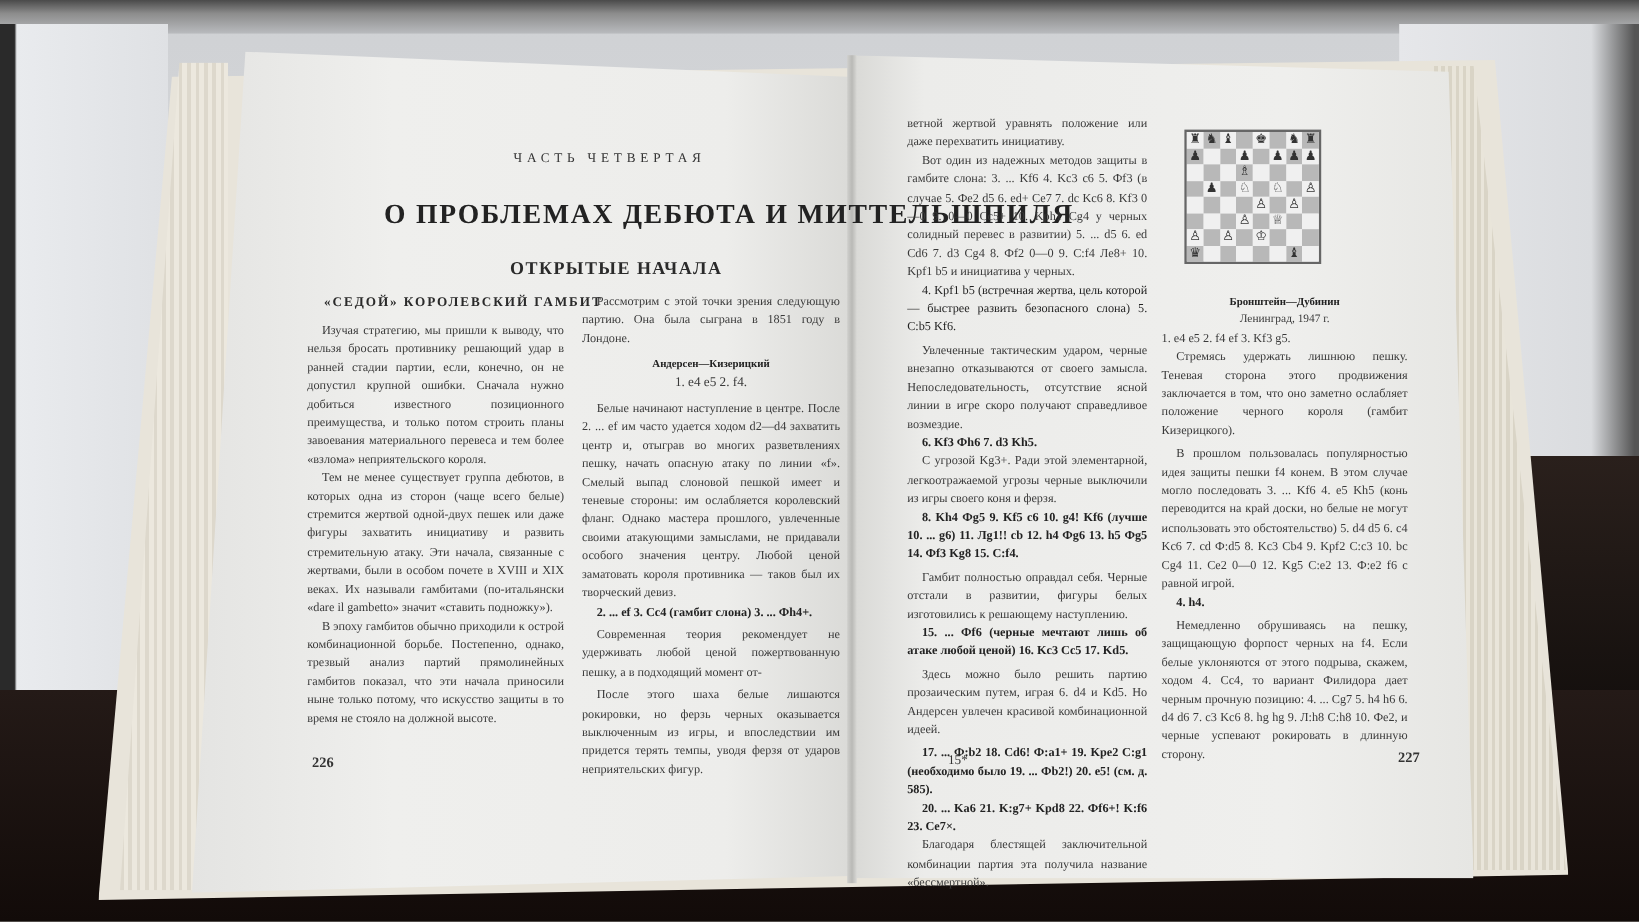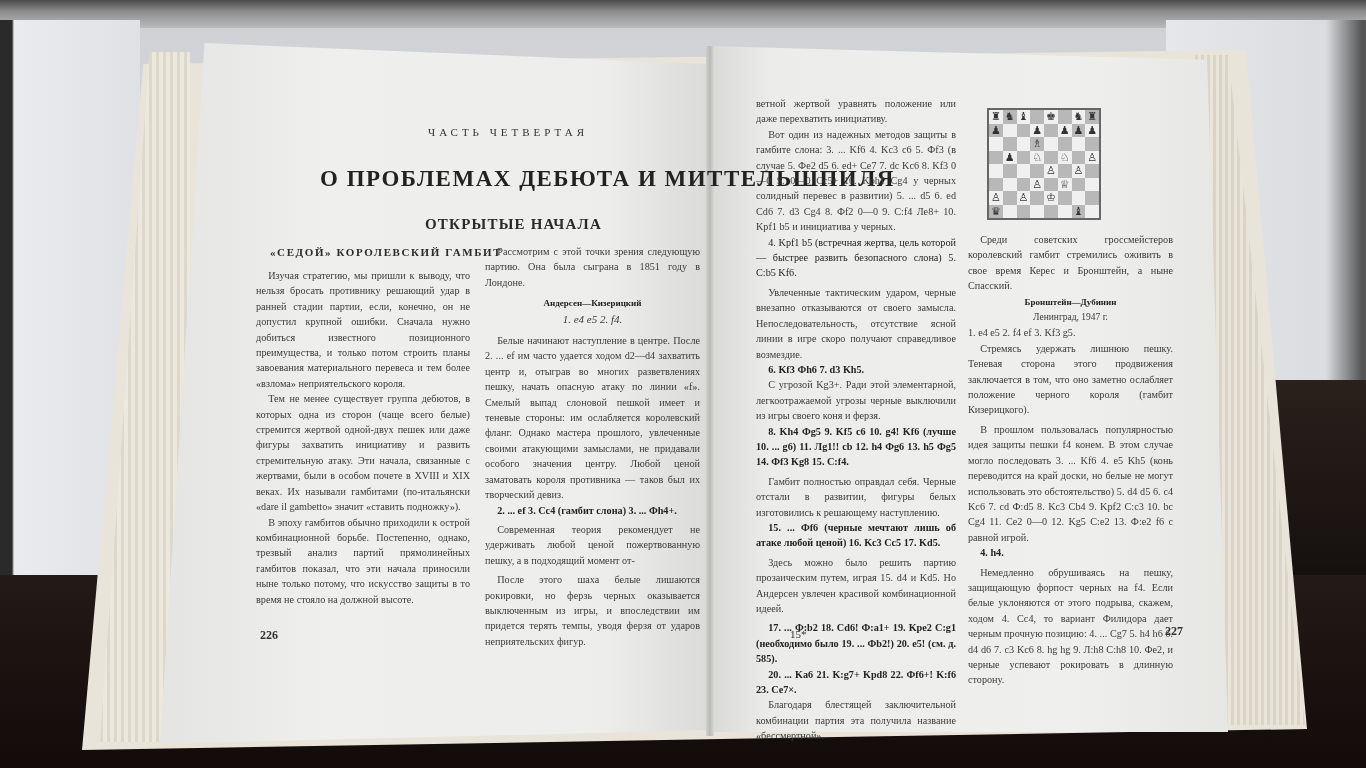--- a/index.html
+++ b/index.html
@@ -71,40 +71,40 @@
 
 <div class="txt" style="left:256px;top:268px;width:214px;">
   <p>Изучая стратегию, мы пришли к выводу, что нельзя бросать противнику решающий удар в ранней стадии партии, если, конечно, он не допустил крупной ошибки. Сначала нужно добиться известного позиционного преимущества, и только потом строить планы завоевания материального перевеса и тем более «взлома» неприятельского короля.</p>
   <p>Тем не менее существует группа дебютов, в которых одна из сторон (чаще всего белые) стремится жертвой одной-двух пешек или даже фигуры захватить инициативу и развить стремительную атаку. Эти начала, связанные с жертвами, были в особом почете в XVIII и XIX веках. Их называли гамбитами (по-итальянски «dare il gambetto» значит «ставить подножку»).</p>
   <p>В эпоху гамбитов обычно приходили к острой комбинационной борьбе. Постепенно, однако, трезвый анализ партий прямолинейных гамбитов показал, что эти начала приносили ныне только потому, что искусство защиты в то время не стояло на должной высоте.</p>
 </div>
 
 <div class="txt" style="left:485px;top:244px;width:215px;">
   <p>Рассмотрим с этой точки зрения следующую партию. Она была сыграна в 1851 году в Лондоне.</p>
   <p class="center bold" style="font-size:9px;margin-top:6px;">Андерсен—Кизерицкий</p>
-  <p class="center" style="font-size:11px;font-style:italic;">1. e4 e5 2. f4.</p>
+  <p class="center" style="font-size:11px;">1. e4 e5 2. f4.</p>
   <p style="margin-top:6px;">Белые начинают наступление в центре. После 2. ... ef им часто удается ходом d2—d4 захватить центр и, отыграв во многих разветвлениях пешку, начать опасную атаку по линии «f». Смелый выпад слоновой пешкой имеет и теневые стороны: им ослабляется королевский фланг. Однако мастера прошлого, увлеченные своими атакующими замыслами, не придавали особого значения центру. Любой ценой заматовать короля противника — таков был их творческий девиз.</p>
   <p class="bold">2. ... ef 3. Cc4 (гамбит слона) 3. ... Фh4+.</p>
   <p style="margin-top:4px;">Современная теория рекомендует не удерживать любой ценой пожертвованную пешку, а в подходящий момент от-</p>
   <p style="margin-top:4px;">После этого шаха белые лишаются рокировки, но ферзь черных оказывается выключенным из игры, и впоследствии им придется терять темпы, уводя ферзя от ударов неприятельских фигур.</p>
 </div>
 
 <div class="pagenum" style="left:260px;top:628px;text-align:center;">226</div>
 
 <div class="txt" style="left:756px;top:96px;width:200px;">
   <p style="text-indent:0">ветной жертвой уравнять положение или даже перехватить инициативу.</p>
   <p>Вот один из надежных методов защиты в гамбите слона: 3. ... Kf6 4. Kc3 c6 5. Фf3 (в случае 5. Фe2 d5 6. ed+ Ce7 7. dc Kc6 8. Kf3 0—0 9. 0—0 Cc5+ 10. Kph1 Cg4 у черных солидный перевес в развитии) 5. ... d5 6. ed Cd6 7. d3 Cg4 8. Фf2 0—0 9. C:f4 Лe8+ 10. Kpf1 b5 и инициатива у черных.</p>
   <p class="bold" style="font-weight:normal">4. Kpf1 b5 (встречная жертва, цель которой — быстрее развить безопасного слона) 5. C:b5 Kf6.</p>
   <p style="margin-top:4px;">Увлеченные тактическим ударом, черные внезапно отказываются от своего замысла. Непоследовательность, отсутствие ясной линии в игре скоро получают справедливое возмездие.</p>
   <p class="bold">6. Kf3 Фh6 7. d3 Kh5.</p>
   <p>С угрозой Kg3+. Ради этой элементарной, легкоотражаемой угрозы черные выключили из игры своего коня и ферзя.</p>
   <p class="bold">8. Kh4 Фg5 9. Kf5 c6 10. g4! Kf6 (лучше 10. ... g6) 11. Лg1!! cb 12. h4 Фg6 13. h5 Фg5 14. Фf3 Kg8 15. C:f4.</p>
   <p style="margin-top:4px;">Гамбит полностью оправдал себя. Черные отстали в развитии, фигуры белых изготовились к решающему наступлению.</p>
   <p class="bold">15. ... Фf6 (черные мечтают лишь об атаке любой ценой) 16. Kc3 Cc5 17. Kd5.</p>
-  <p style="margin-top:4px;">Здесь можно было решить партию прозаическим путем, играя 15. d4 и Kd5. Но Андерсен увлечен красивой комбинационной идеей.</p>
+  <p style="margin-top:4px;">Здесь можно было решить партию прозаическим путем, играя 6. d4 и Kd5. Но Андерсен увлечен красивой комбинационной идеей.</p>
   <p class="bold" style="margin-top:4px;">17. ... Ф:b2 18. Cd6! Ф:a1+ 19. Kpe2 C:g1 (необходимо было 19. ... Фb2!) 20. e5! (см. д. 585).</p>
   <p class="bold">20. ... Ka6 21. K:g7+ Kpd8 22. Фf6+! K:f6 23. Ce7×.</p>
   <p>Благодаря блестящей заключительной комбинации партия эта получила название «бессмертной».</p>
 </div>
 
 <div class="pagenum" style="left:790px;top:628px;font-weight:normal;font-size:11px;">15*</div>
 
 <div class="diag-num">585</div>
 <div class="board" id="board">
     <div class="sq l">♜</div>
@@ -167,22 +167,21 @@
     <div class="sq l"></div>
     <div class="sq d"></div>
     <div class="sq l"></div>
     <div class="sq d"></div>
     <div class="sq l"></div>
     <div class="sq d">♝</div>
     <div class="sq l"></div>
   </div>
 
 <div class="txt" style="left:968px;top:232px;width:205px;">
-  <p>Среди советских гроссмейстеров королевский гамбит стремились оживить в свое время Керес и Бронштейн, а ныне Спасский.</p>
-  <p class="center bold" style="font-size:9px;margin-top:1px;">Бронштейн—Дубинин</p>
+  <p class="center bold" style="font-size:9px;margin-top:12px;">Бронштейн—Дубинин</p>
   <p class="center" style="font-size:9.5px;">Ленинград, 1947 г.</p>
   <p style="text-indent:0">1. e4 e5 2. f4 ef 3. Kf3 g5.</p>
   <p>Стремясь удержать лишнюю пешку. Теневая сторона этого продвижения заключается в том, что оно заметно ослабляет положение черного короля (гамбит Кизерицкого).</p>
   <p style="margin-top:4px;">В прошлом пользовалась популярностью идея защиты пешки f4 конем. В этом случае могло последовать 3. ... Kf6 4. e5 Kh5 (конь переводится на край доски, но белые не могут использовать это обстоятельство) 5. d4 d5 6. c4 Kc6 7. cd Ф:d5 8. Kc3 Cb4 9. Kpf2 C:c3 10. bc Cg4 11. Ce2 0—0 12. Kg5 C:e2 13. Ф:e2 f6 с равной игрой.</p>
   <p class="bold">4. h4.</p>
   <p style="margin-top:4px;">Немедленно обрушиваясь на пешку, защищающую форпост черных на f4. Если белые уклоняются от этого подрыва, скажем, ходом 4. Cc4, то вариант Филидора дает черным прочную позицию: 4. ... Cg7 5. h4 h6 6. d4 d6 7. c3 Kc6 8. hg hg 9. Л:h8 C:h8 10. Фe2, и черные успевают рокировать в длинную сторону.</p>
 </div>
 
 <div class="pagenum" style="left:1165px;top:624px;">227</div>
 

